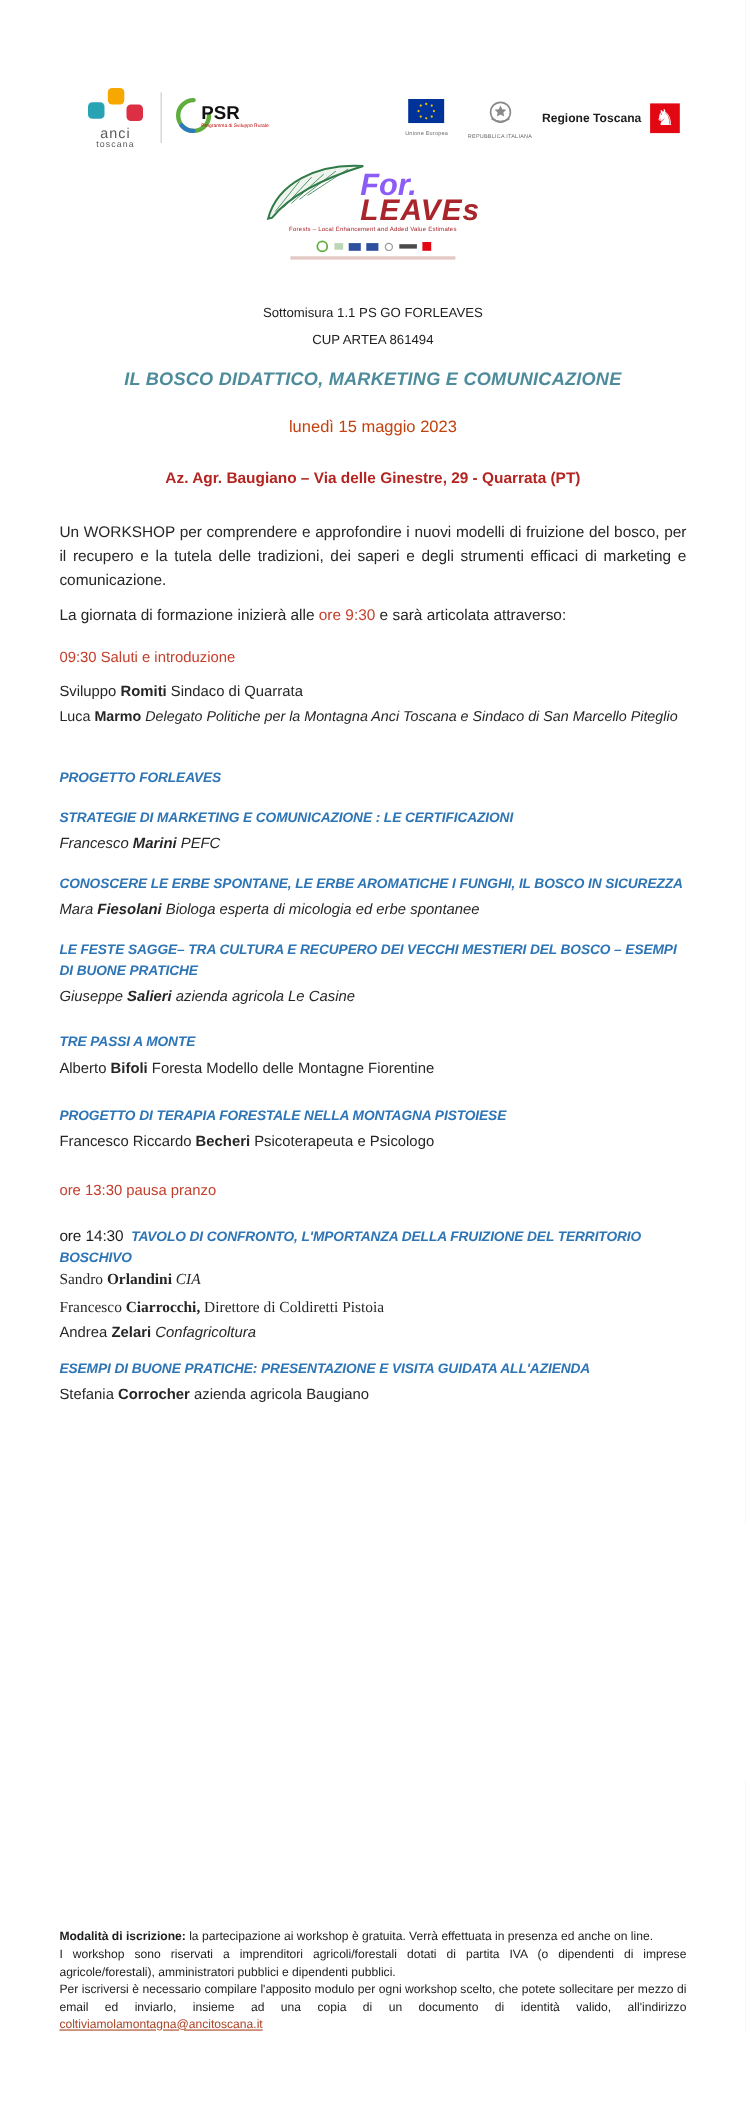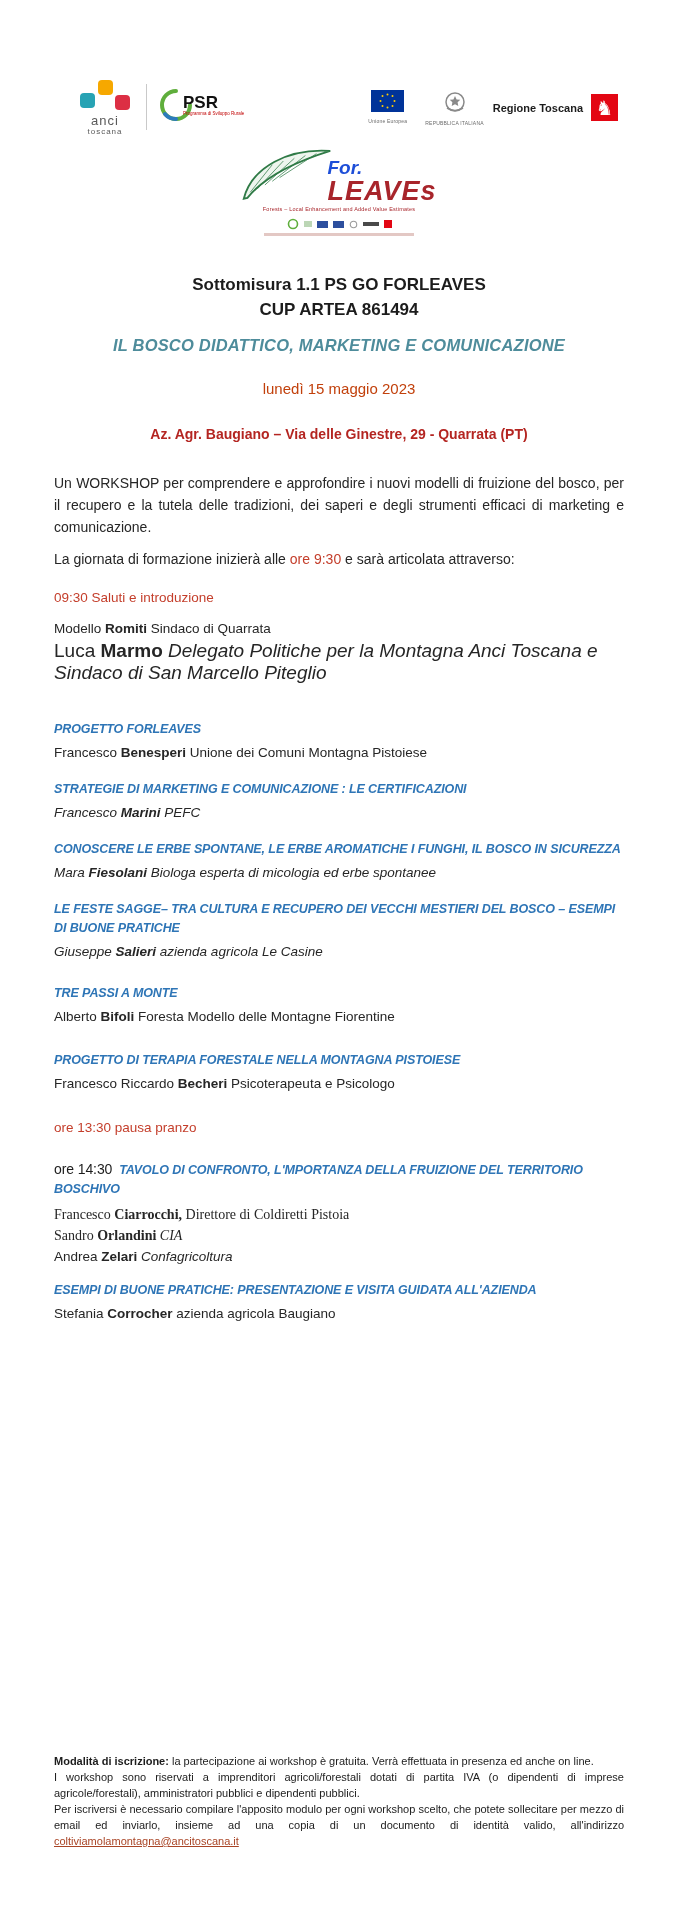--- a/index.html
+++ b/index.html
@@ -34,50 +34,50 @@
   .regione { display:flex; align-items:center; margin-top:14px; }
   .regione-label { font-weight:bold; font-size:11px; color:#1c1c1c; margin-right:8px; }
   .horse-box { width:27px; height:27px; background:#e30613; color:#fff; display:flex;
                align-items:center; justify-content:center; font-size:20px; line-height:1; }
 
   
   .forleaves { width:240px; margin:6px auto 0; text-align:center; }
   .fl-top { display:flex; align-items:flex-end; justify-content:center; }
   .fl-leaf { margin-right:-6px; margin-bottom:2px; }
   .fl-text { text-align:left; }
-  .fl-for    { color:#1d4ed8; font-weight:bold; font-style:italic; font-size:19px; line-height:20px; }
+  .fl-for    { color:#8b5cf6; font-weight:bold; font-style:italic; font-size:28px; line-height:20px; }
   .fl-leaves { color:#a8252b; font-weight:bold; font-style:italic; font-size:27px; line-height:26px; letter-spacing:1px; }
   .fl-sub { color:#a8252b; font-size:5.5px; margin-top:2px; letter-spacing:.2px; }
   .fl-strip { display:flex; align-items:center; justify-content:center; gap:5px; margin-top:6px; }
   .fl-strip .chip { display:inline-block; }
   .fl-caption { width:150px; height:3px; background:#e3c8c4; margin:3px auto 0; }
 
   
   .title-block { text-align:center; }
-  .bold-line { font-size:17px; font-weight:bold; color:#1c1c1c; line-height:25px; }
+  .bold-line { font-size:12px; font-weight:normal; color:#1c1c1c; line-height:25px; }
   .tb-first { margin-top:36px; }
   .main-title { margin-top:14px; font-size:16.5px; font-weight:bold; font-style:italic;
                 color:#4e8c9b; letter-spacing:.2px; }
   .date-line { margin-top:25px; font-size:15px; color:#c2410c; }
   .venue-line { margin-top:29px; font-size:14px; font-weight:bold; color:#b42521; }
 
   
   .para { font-size:14px; line-height:22px; text-align:justify; margin-top:30px; }
   .para-2 { margin-top:10px; text-align:left; }
   .red { color:#c43e2b; }
   .red-line { color:#c43e2b; font-size:13.5px; margin-top:20px; }
   .speakers-intro { margin-top:13px; font-size:13.5px; line-height:22px; }
   .session-title { color:#2e75b6; font-weight:bold; font-style:italic; font-size:12.5px;
                    letter-spacing:-.1px; line-height:19px; margin-top:17px; }
   .first-session { margin-top:36px; }
   .gap-session { }
   .speaker-line { font-size:13.5px; line-height:21px; margin-top:3px; }
   .it { font-style:italic; }
   .it-line { font-style:italic; }
-  .marmo-line { font-size:19px; }
+  .marmo-line { font-size:13px; }
   .serif { font-family:"Liberation Serif",serif; font-size:14px; }
   .time-prefix { color:#1c1c1c; font-weight:normal; font-style:normal; margin-right:7px; font-size:14px; }
   .lunch-line { margin-top:26px; }
   .s7-title-line { margin-top:25px; }
   .no-gap { margin-top:0; }
 
   
   .footer { position:absolute; left:54px; right:54px; top:1753px;
             font-size:11px; line-height:16px; color:#1c1c1c; }
   .footer p { text-align:justify; }
@@ -184,47 +184,46 @@
       <p class="date-line">lunedì 15 maggio 2023</p>
       <p class="venue-line">Az. Agr. Baugiano – Via delle Ginestre, 29 - Quarrata (PT)</p>
     </div>
 
     <p class="para">Un WORKSHOP per comprendere e approfondire i nuovi modelli di fruizione del bosco, per il recupero e la tutela delle tradizioni, dei saperi e degli strumenti efficaci di marketing e comunicazione.</p>
     <p class="para para-2"><span>La giornata di formazione inizierà alle </span><span class="red">ore 9:30</span><span> e sarà articolata  attraverso:</span></p>
 
     <p class="red-line">09:30 Saluti e introduzione</p>
 
     <div class="speakers-intro">
-      <div><span>Modello </span><b>Romiti</b><span> Sindaco di Quarrata</span></div>
+      <div><span>Sviluppo </span><b>Romiti</b><span> Sindaco di Quarrata</span></div>
       <div class="marmo-line"><span>Luca </span><b>Marmo</b><span class="it">  Delegato Politiche per la Montagna Anci Toscana e Sindaco di San Marcello Piteglio</span></div>
     </div>
 
     <p class="session-title first-session">PROGETTO FORLEAVES</p>
-    <p class="speaker-line"><span>Francesco </span><b>Benesperi</b><span> Unione dei Comuni Montagna Pistoiese</span></p>
 
     <p class="session-title">STRATEGIE DI MARKETING E COMUNICAZIONE : LE CERTIFICAZIONI</p>
     <p class="speaker-line it-line"><span>Francesco </span><b>Marini</b><span> PEFC</span></p>
 
     <p class="session-title">CONOSCERE LE ERBE SPONTANE, LE ERBE AROMATICHE I FUNGHI, IL BOSCO IN SICUREZZA</p>
     <p class="speaker-line it-line"><span>Mara </span><b>Fiesolani</b><span> Biologa esperta di micologia ed erbe spontanee</span></p>
 
     <p class="session-title gap-session">LE FESTE SAGGE– TRA CULTURA E  RECUPERO DEI VECCHI MESTIERI DEL BOSCO – ESEMPI DI BUONE PRATICHE</p>
     <p class="speaker-line it-line"><span>Giuseppe </span><b>Salieri</b><span> azienda agricola Le Casine</span></p>
 
     <p class="session-title" style="margin-top:22px;">TRE PASSI A MONTE</p>
     <p class="speaker-line"><span>Alberto </span><b>Bifoli</b><span> Foresta Modello delle Montagne Fiorentine</span></p>
 
     <p class="session-title" style="margin-top:24px;">PROGETTO DI TERAPIA FORESTALE NELLA MONTAGNA PISTOIESE</p>
     <p class="speaker-line"><span>Francesco Riccardo </span><b>Becheri</b><span> Psicoterapeuta e Psicologo</span></p>
 
     <p class="red-line lunch-line">ore 13:30 pausa pranzo</p>
 
     <p class="session-title s7-title-line"><span class="time-prefix">ore 14:30</span><span>TAVOLO DI CONFRONTO, L'MPORTANZA DELLA FRUIZIONE DEL TERRITORIO BOSCHIVO</span></p>
+    <p class="speaker-line serif no-gap"><span>Sandro </span><b>Orlandini</b><span class="it"> CIA</span></p>
     <p class="speaker-line serif no-gap" style="margin-top:5px;"><span>Francesco </span><b>Ciarrocchi,</b><span> Direttore di Coldiretti Pistoia</span></p>
-    <p class="speaker-line serif no-gap"><span>Sandro </span><b>Orlandini</b><span class="it"> CIA</span></p>
     <p class="speaker-line no-gap"><span>Andrea </span><b>Zelari</b><span class="it"> Confagricoltura</span></p>
 
     <p class="session-title" style="margin-top:14px;">ESEMPI DI BUONE PRATICHE: PRESENTAZIONE E VISITA GUIDATA ALL'AZIENDA</p>
     <p class="speaker-line"><span>Stefania  </span><b>Corrocher</b><span> azienda agricola Baugiano</span></p>
   </div>
 
   <div class="footer">
     <p class="f1"><b>Modalità di iscrizione:</b><span> la partecipazione ai workshop è gratuita. Verrà effettuata in presenza ed anche on line.</span></p>
     <p>I workshop sono riservati a imprenditori agricoli/forestali dotati di partita IVA (o dipendenti di imprese agricole/forestali), amministratori pubblici e dipendenti pubblici.</p>
     <p><span>Per iscriversi è necessario compilare l'apposito modulo per ogni workshop scelto, che potete  sollecitare per mezzo di email ed inviarlo, insieme ad una copia di un documento di identità valido, all'indirizzo</span> <a class="email-link">coltiviamolamontagna@ancitoscana.it</a></p>

